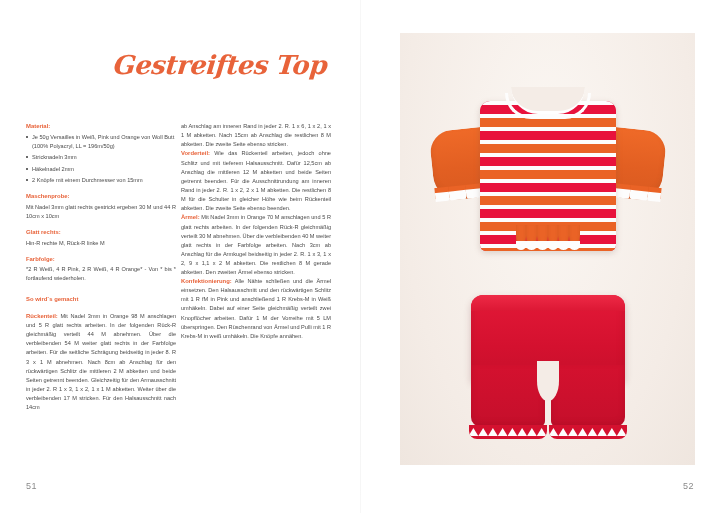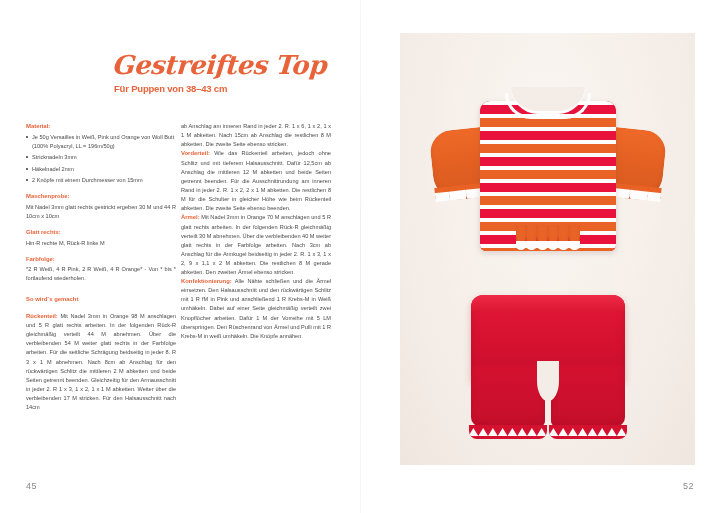--- a/index.html
+++ b/index.html
@@ -284,21 +284,20 @@
 </style>
 </head>
 <body>
 
 <div class="spread">
 
   <div class="page page-left">
 
     <div class="title-block">
       <div class="title">Gestreiftes Top</div>
-      <div class="subtitle">Für Puppen von 38–43 cm</div>
     </div>
 
     <div class="col col-1">
 
       <span class="h-block first">Material:</span>
       <ul class="mats">
         <li>Je 50g Versailles in Weiß, Pink und Orange von Woll Butt (100% Polyacryl, LL = 196m/50g)</li>
         <li>Stricknadeln 3mm</li>
         <li>Häkelnadel 2mm</li>
         <li>2 Knöpfe mit einem Durchmesser von 15mm</li>
@@ -322,21 +321,21 @@
 
       <p class="body">ab Anschlag am inneren Rand in jeder 2. R. 1 x 6, 1 x 2, 1 x 1 M abketten. Nach 15cm ab Anschlag die restlichen 8 M abketten. Die zweite Seite ebenso stricken.</p>
 
       <p class="body"><span class="h-orange">Vorderteil:</span> <span>Wie das Rückenteil arbeiten, jedoch ohne Schlitz und mit tieferem Halsausschnitt. Dafür 12,5cm ab Anschlag die mittleren 12 M abketten und beide Seiten getrennt beenden. Für die Ausschnittrundung am inneren Rand in jeder 2. R. 1 x 2, 2 x 1 M abketten. Die restlichen 8 M für die Schulter in gleicher Höhe wie beim Rückenteil abketten. Die zweite Seite ebenso beenden.</span></p>
 
       <p class="body"><span class="h-orange">Ärmel:</span> <span>Mit Nadel 3mm in Orange 70 M anschlagen und 5 R glatt rechts arbeiten. In der folgenden Rück-R gleichmäßig verteilt 30 M abnehmen. Über die verbleibenden 40 M weiter glatt rechts in der Farbfolge arbeiten. Nach 3cm ab Anschlag für die Armkugel beidseitig in jeder 2. R. 1 x 3, 1 x 2, 9 x 1,1 x 2 M abketten. Die restlichen 8 M gerade abketten. Den zweiten Ärmel ebenso stricken.</span></p>
 
       <p class="body"><span class="h-orange">Konfektionierung:</span> <span>Alle Nähte schließen und die Ärmel einsetzen. Den Halsausschnitt und den rückwärtigen Schlitz mit 1 R fM in Pink und anschließend 1 R Krebs-M in Weiß umhäkeln. Dabei auf einer Seite gleichmäßig verteilt zwei Knopflöcher arbeiten. Dafür 1 M der Vorreihe mit 5 LM überspringen. Den Rüschenrand von Ärmel und Pulli mit 1 R Krebs-M in weiß umhäkeln. Die Knöpfe annähen.</span></p>
     </div>
 
-    <div class="folio folio-left">45</div>
+    <div class="folio folio-left">51</div>
   </div>
 
   <div class="page page-right">
 
     <div class="photo">
       <div class="photo-inner"></div>
 
       <div class="top-garment">
 
         <div class="sleeve sleeve-l">

